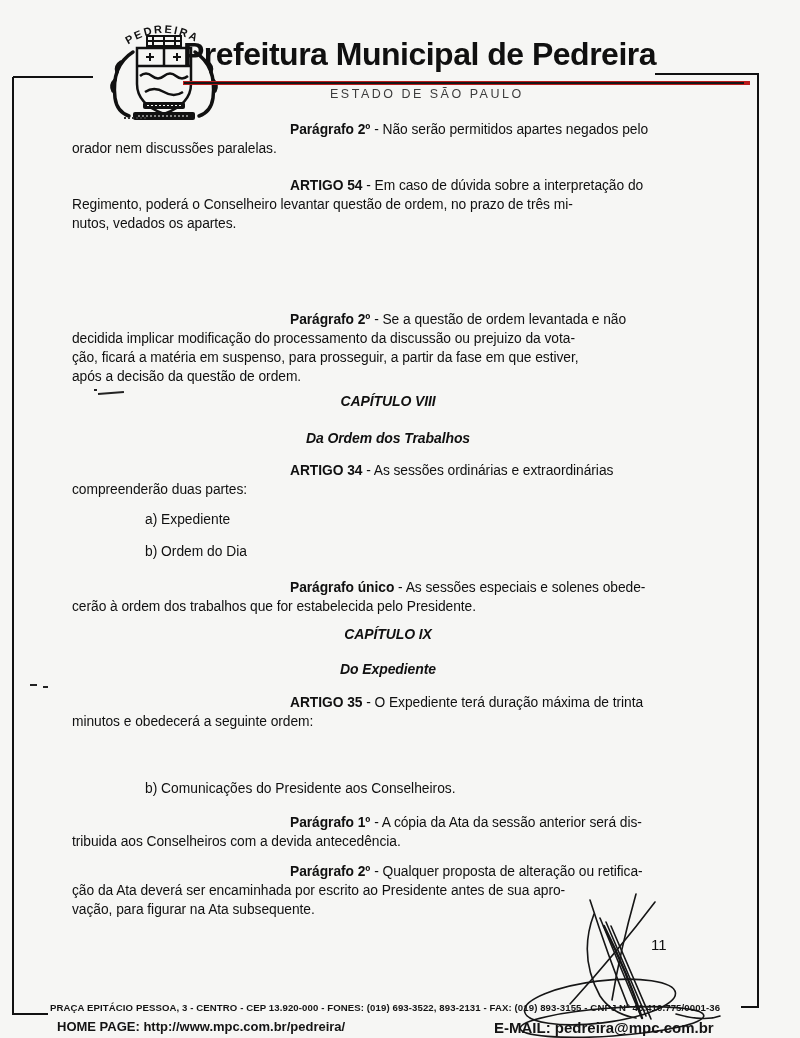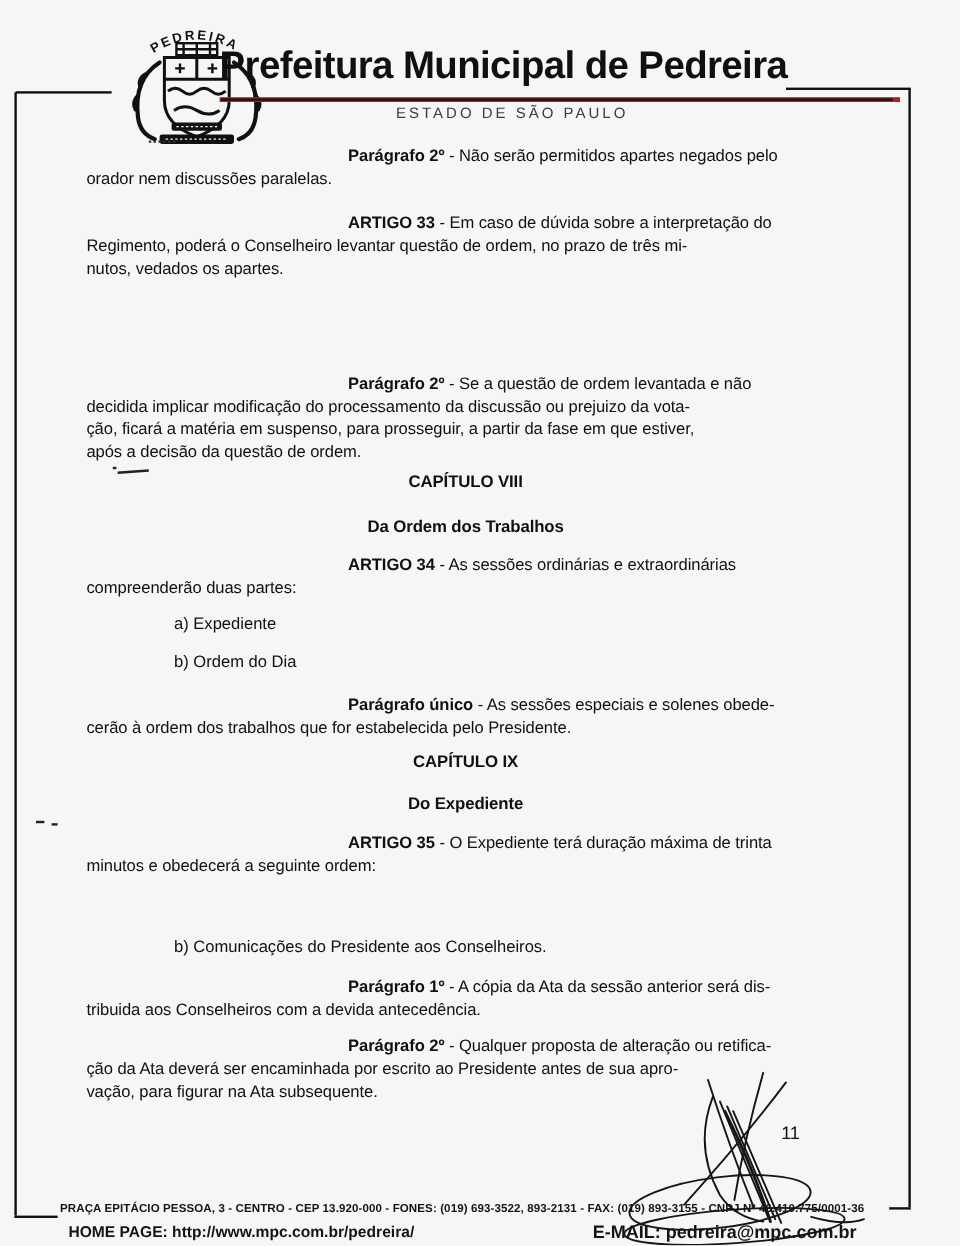--- a/index.html
+++ b/index.html
@@ -36,21 +36,21 @@
   .para{
     position:absolute;left:0;width:100%;
     font-size:13.8px;line-height:19px;
     white-space:pre-line;text-align:justify;
     letter-spacing:-0.05px;
   }
   .para .lead{font-weight:bold;white-space:pre;}
   .indent{text-indent:218px;}
   .heading{
     position:absolute;left:0;width:100%;text-align:center;
-    font-size:14px;font-weight:bold;letter-spacing:-0.1px;
+    font-size:14px;font-weight:bold;letter-spacing:-0.1px;font-style:italic;
   }
   .listitem{position:absolute;left:73px;font-size:13.8px;}
   .pagenum{left:651px;top:936px;font-size:15px;font-weight:normal;}
   
   .footer1{
     left:50px;top:1002px;width:700px;
     font-size:9.6px;font-weight:bold;letter-spacing:0.1px;color:#141414;
     white-space:nowrap;
   }
   .footer-home{left:57px;top:1019px;font-size:13px;font-weight:bold;color:#141414;white-space:nowrap;}
@@ -120,21 +120,21 @@
 
 <div class="abs title">Prefeitura Municipal de Pedreira</div>
 <div class="abs title-underline2"></div>
 <div class="abs subtitle">ESTADO DE SÃO PAULO</div>
 
 <div class="abs textcol">
 
   <div class="para indent" style="top:120px"><span class="lead">Parágrafo 2º</span><span> - Não serão permitidos apartes negados pelo
 orador nem discussões paralelas.</span></div>
 
-  <div class="para indent" style="top:176px"><span class="lead">ARTIGO 33</span><span> - Em caso de dúvida sobre a interpretação do
+  <div class="para indent" style="top:176px"><span class="lead">ARTIGO 54</span><span> - Em caso de dúvida sobre a interpretação do
 Regimento, poderá o Conselheiro levantar questão de ordem, no prazo de três mi-
 nutos, vedados os apartes.</span></div>
 
 
   <div class="para indent" style="top:310px"><span class="lead">Parágrafo 2º</span><span> - Se a questão de ordem levantada e não
 decidida implicar modificação do processamento da discussão ou prejuizo da vota-
 ção, ficará a matéria em suspenso, para prosseguir, a partir da fase em que estiver,
 após a decisão da questão de ordem.</span></div>
 
   <div class="heading" style="top:393px">CAPÍTULO VIII</div>

